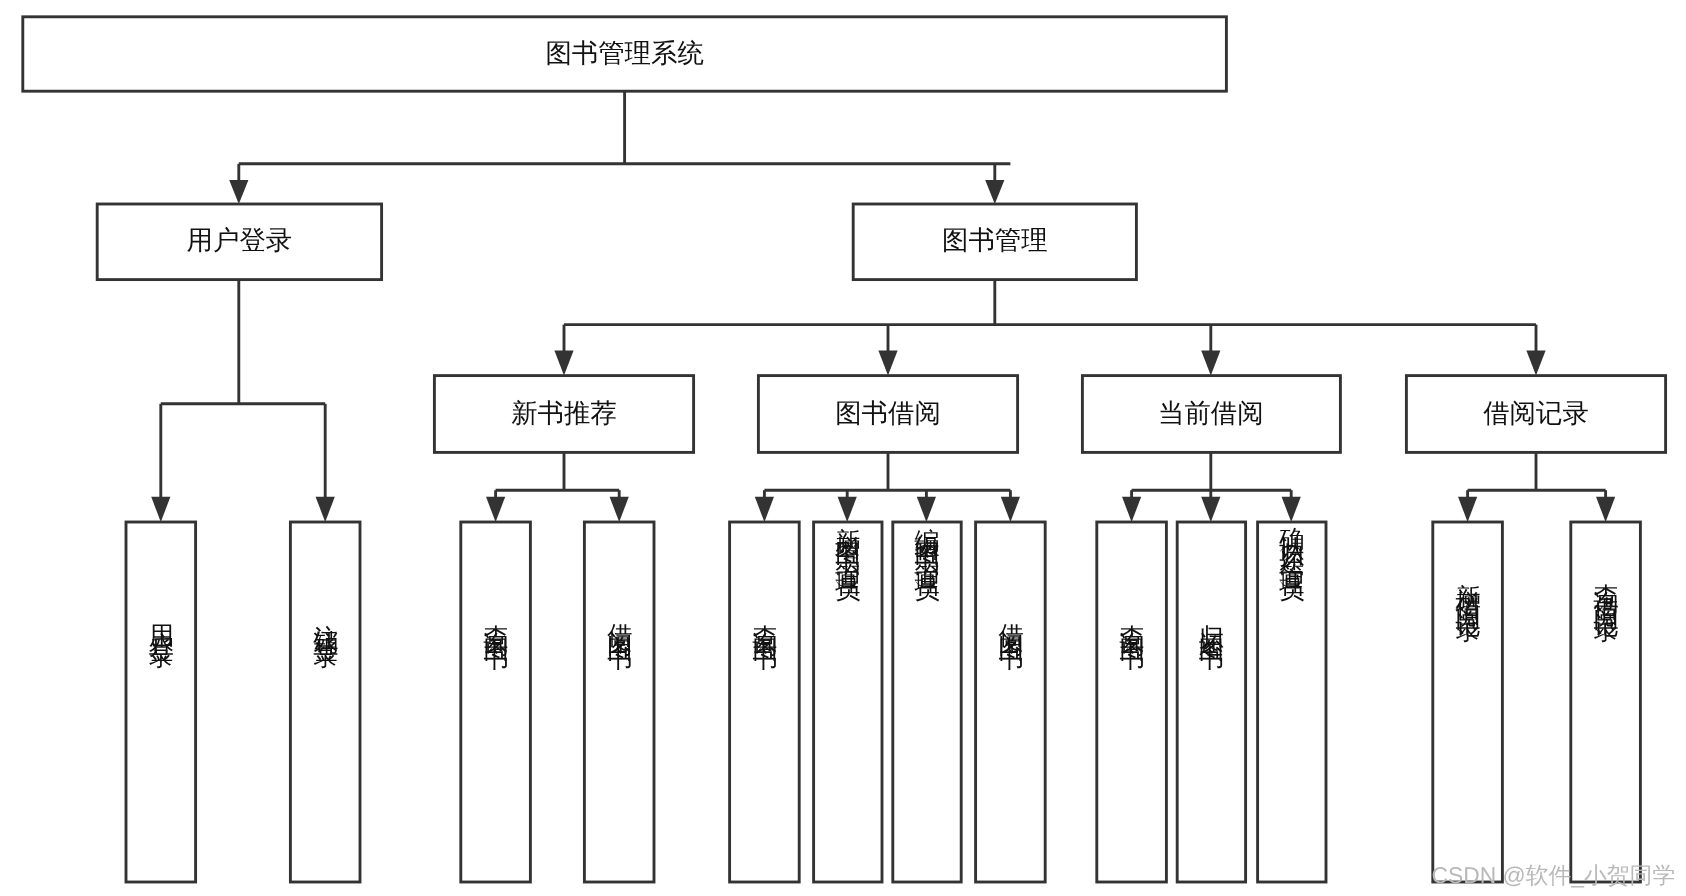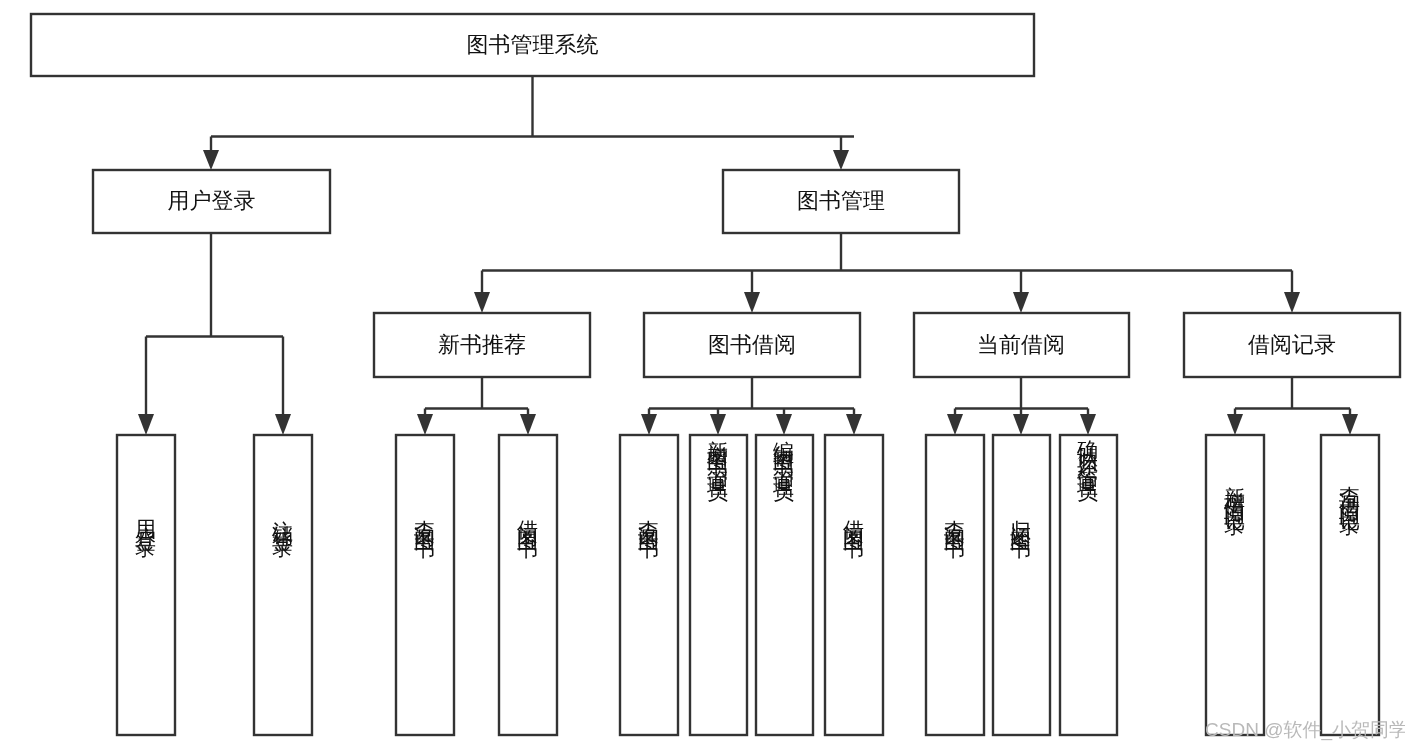--- a/index.html
+++ b/index.html
@@ -11,21 +11,20 @@
     width: 1405px;
     height: 747px;
     font-family: "Liberation Sans", "DejaVu Sans", sans-serif;
     overflow: hidden;
     position: relative;
   }
   #diagram-root {
     position: relative;
     width: 1154px;
     height: 747px;
-    margin-left: 12px;
   }
   svg#flow-svg {
     position: absolute;
     left: 0;
     top: 0;
     width: 1405px;
     height: 747px;
     display: block;
   }
   .node-box {

